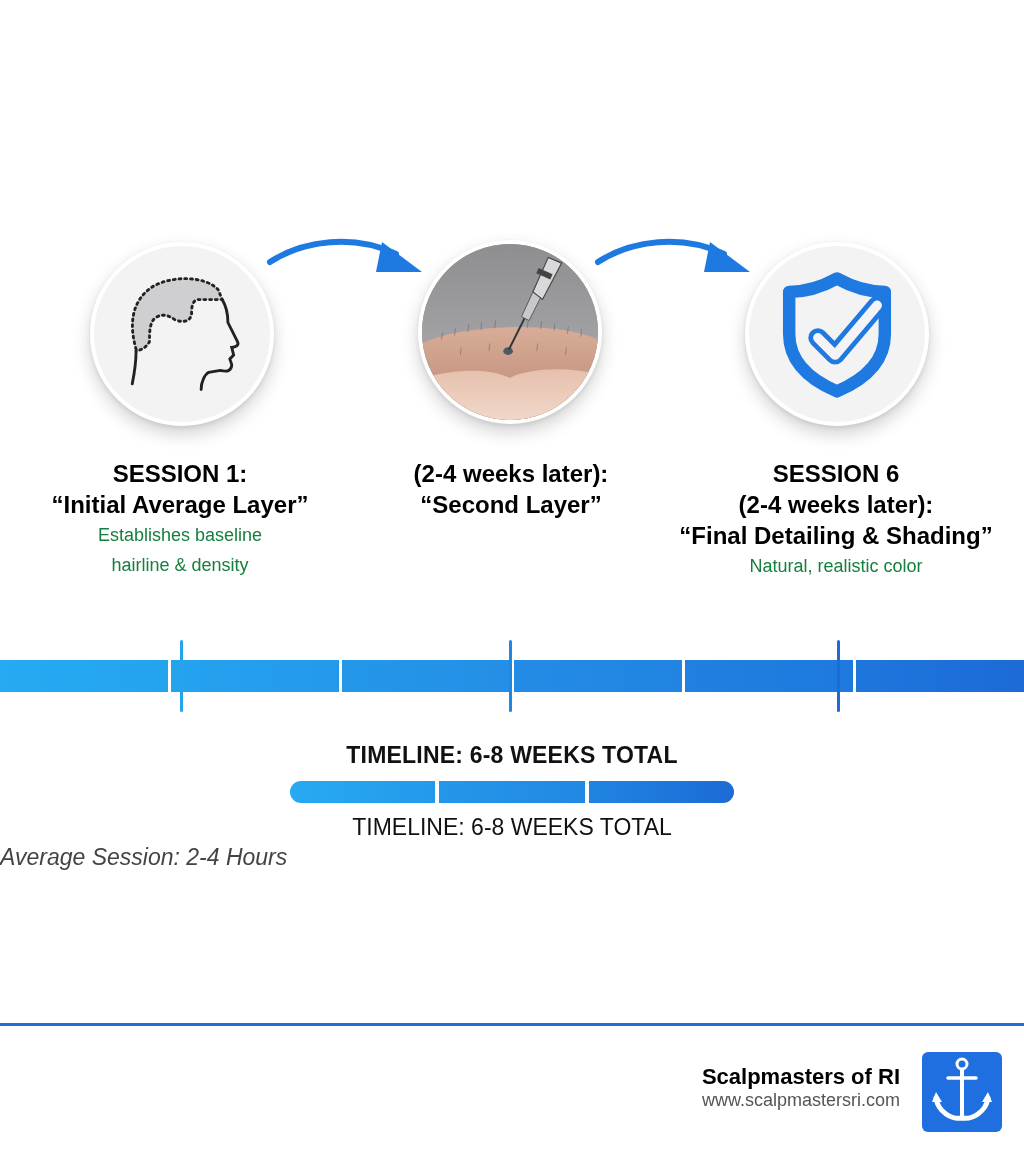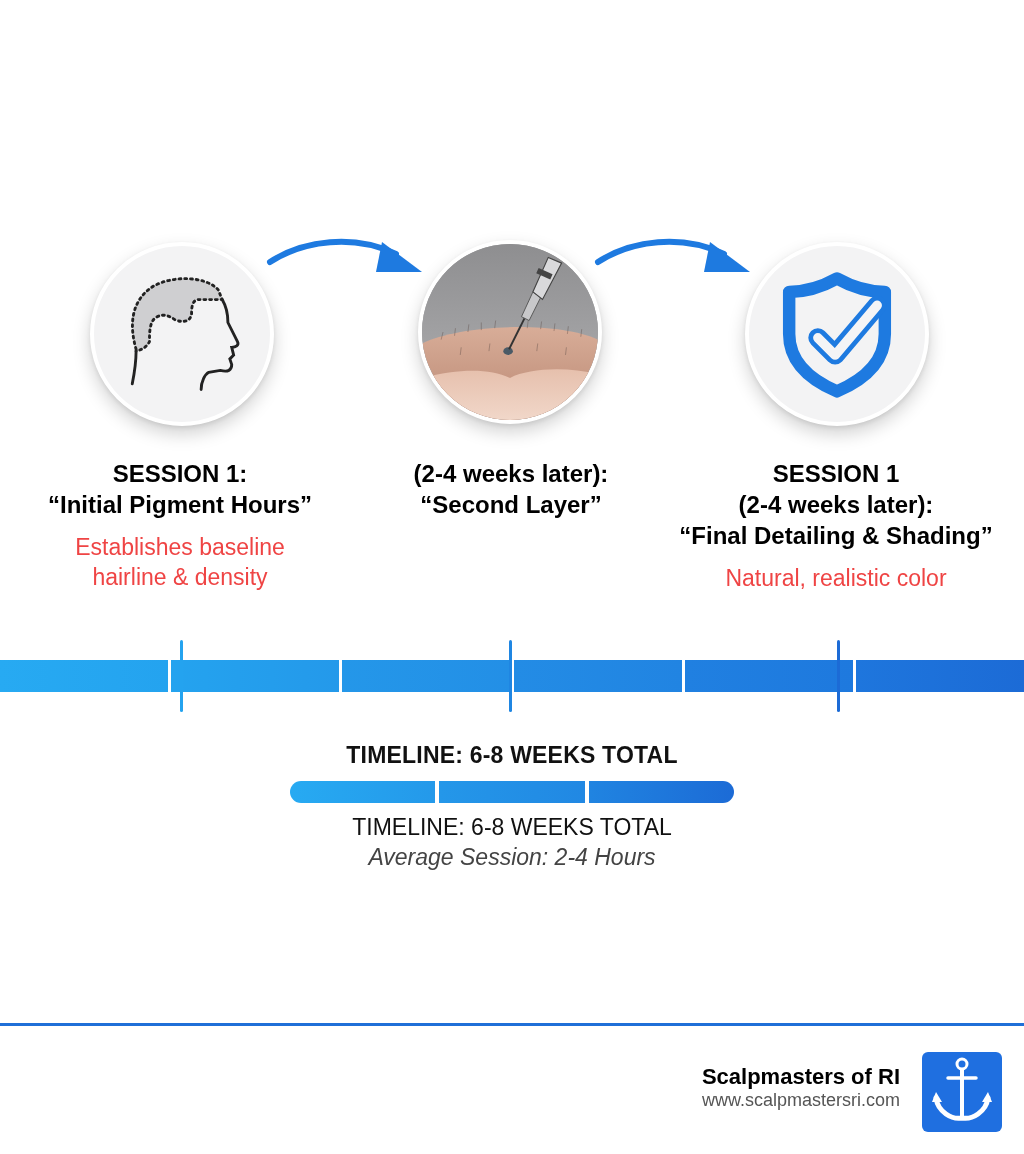--- a/index.html
+++ b/index.html
@@ -19,33 +19,33 @@
 
   .arrow { position: absolute; }
   .a1 { left: 264px; top: 232px; width: 160px; height: 48px; }
   .a2 { left: 592px; top: 232px; width: 160px; height: 48px; }
 
   .session { position: absolute; text-align: center; width: 340px; }
   .s1 { left: 10px; top: 458px; }
   .s2 { left: 341px; top: 458px; }
   .s3 { left: 666px; top: 458px; }
   .s-title { font-weight: bold; font-size: 24px; line-height: 31px; color: #000000; }
-  .s-desc { font-size: 23px; line-height: 30px; color: #ef4444; margin-top: 12px; }
+  .s-desc { font-size: 18px; line-height: 30px; color: #15803d; }
 
   .timeline-bar { position: absolute; left: 0; top: 660px; width: 1024px; height: 32px; display: flex; }
   .tl-seg { height: 32px; flex: 1; }
   .tl-gap { width: 3px; background: #fff; }
   .tick { position: absolute; top: 640px; width: 3px; height: 72px; border-radius: 2px; }
 
   .summary-title { position: absolute; left: 0; width: 1024px; top: 742px; text-align: center; font-weight: bold; font-size: 23px; color: #111; letter-spacing: 0.2px; }
   .pill { position: absolute; left: 290px; top: 781px; width: 444px; height: 22px; border-radius: 11px; overflow: hidden; display: flex; }
   .pill .seg { flex: 1; height: 22px; }
   .pill .gap { width: 4px; background: #fff; }
   .summary-sub { position: absolute; left: 0; width: 1024px; top: 814px; text-align: center; font-size: 23px; color: #111; }
-  .summary-avg { position: absolute; left: 0; width: 1024px; top: 844px; text-align: center; font-size: 23px; font-style: italic; color: #444; }
+  .summary-avg { position: absolute; left: 0; width: 1024px; top: 844px; font-size: 23px; font-style: italic; color: #444; }
 
   .footer-line { position: absolute; left: 0; top: 1023px; width: 1024px; height: 3px; }
   .brand-name { position: absolute; right: 124px; top: 1064px; font-weight: bold; font-size: 22px; color: #000000; text-align: right; }
   .brand-url { position: absolute; right: 124px; top: 1090px; font-size: 18px; color: #555; text-align: right; }
   .brand-logo { position: absolute; left: 922px; top: 1052px; width: 80px; height: 80px; border-radius: 6px; }
   .brand-logo svg { width: 100%; height: 100%; }
 </style>
 </head>
 <body>
 
@@ -114,38 +114,38 @@
   <svg viewBox="0 0 184 184">
     <path d="M92 34 C110 44 126 48 142 48 L142 92 C142 122 120 140 92 152 C64 140 42 122 42 92 L42 48 C58 48 74 44 92 34 Z" fill="none" stroke="#1e7ae0" stroke-width="13" stroke-linejoin="round"></path>
     <path d="M72 96 L90 114 L134 62" fill="none" stroke="#1e7ae0" stroke-width="20" stroke-linecap="round" stroke-linejoin="round"></path>
     <path d="M72 96 L90 114 L134 62" fill="none" stroke="#f4f4f6" stroke-width="10" stroke-linecap="round" stroke-linejoin="round"></path>
   </svg>
 </div>
 
 <div class="session s1">
   <div class="s-title">
     <div>SESSION 1:</div>
-    <div>“Initial Pigment Hours”</div>
+    <div>“Initial Average Layer”</div>
   </div>
   <div class="s-desc">
     <div>Establishes baseline</div>
     <div>hairline &amp; density</div>
   </div>
 </div>
 
 <div class="session s2">
   <div class="s-title">
     <div>(2-4 weeks later):</div>
     <div>“Second Layer”</div>
   </div>
 </div>
 
 <div class="session s3">
   <div class="s-title">
-    <div>SESSION 1</div>
+    <div>SESSION 6</div>
     <div>(2-4 weeks later):</div>
     <div>“Final Detailing &amp; Shading”</div>
   </div>
   <div class="s-desc">
     <div>Natural, realistic color</div>
   </div>
 </div>
 
 <div class="timeline-bar">
   <div class="tl-seg" style="background:linear-gradient(90deg,#27aaf2,#24a3ef);"></div>

